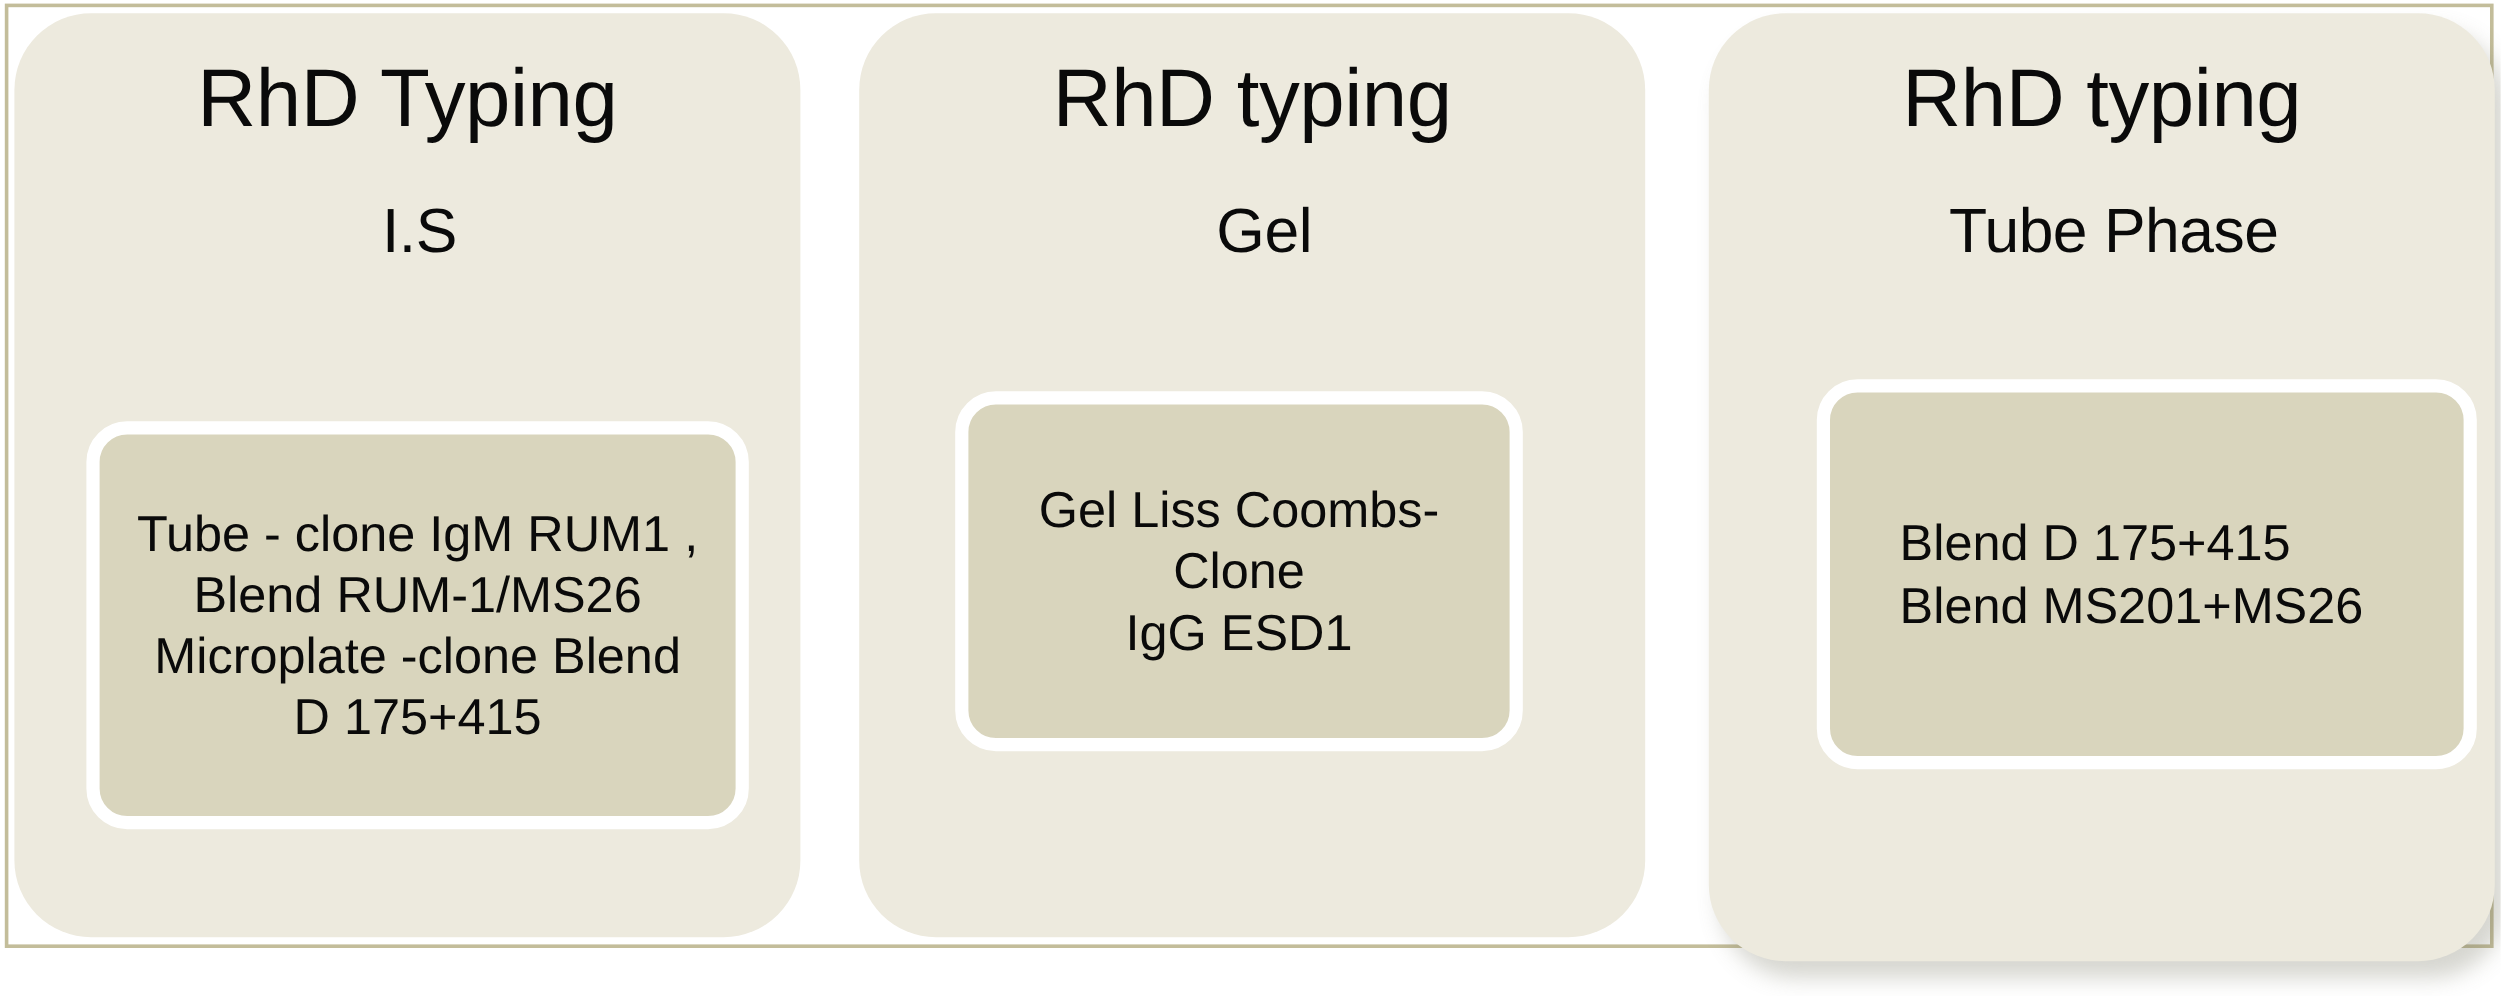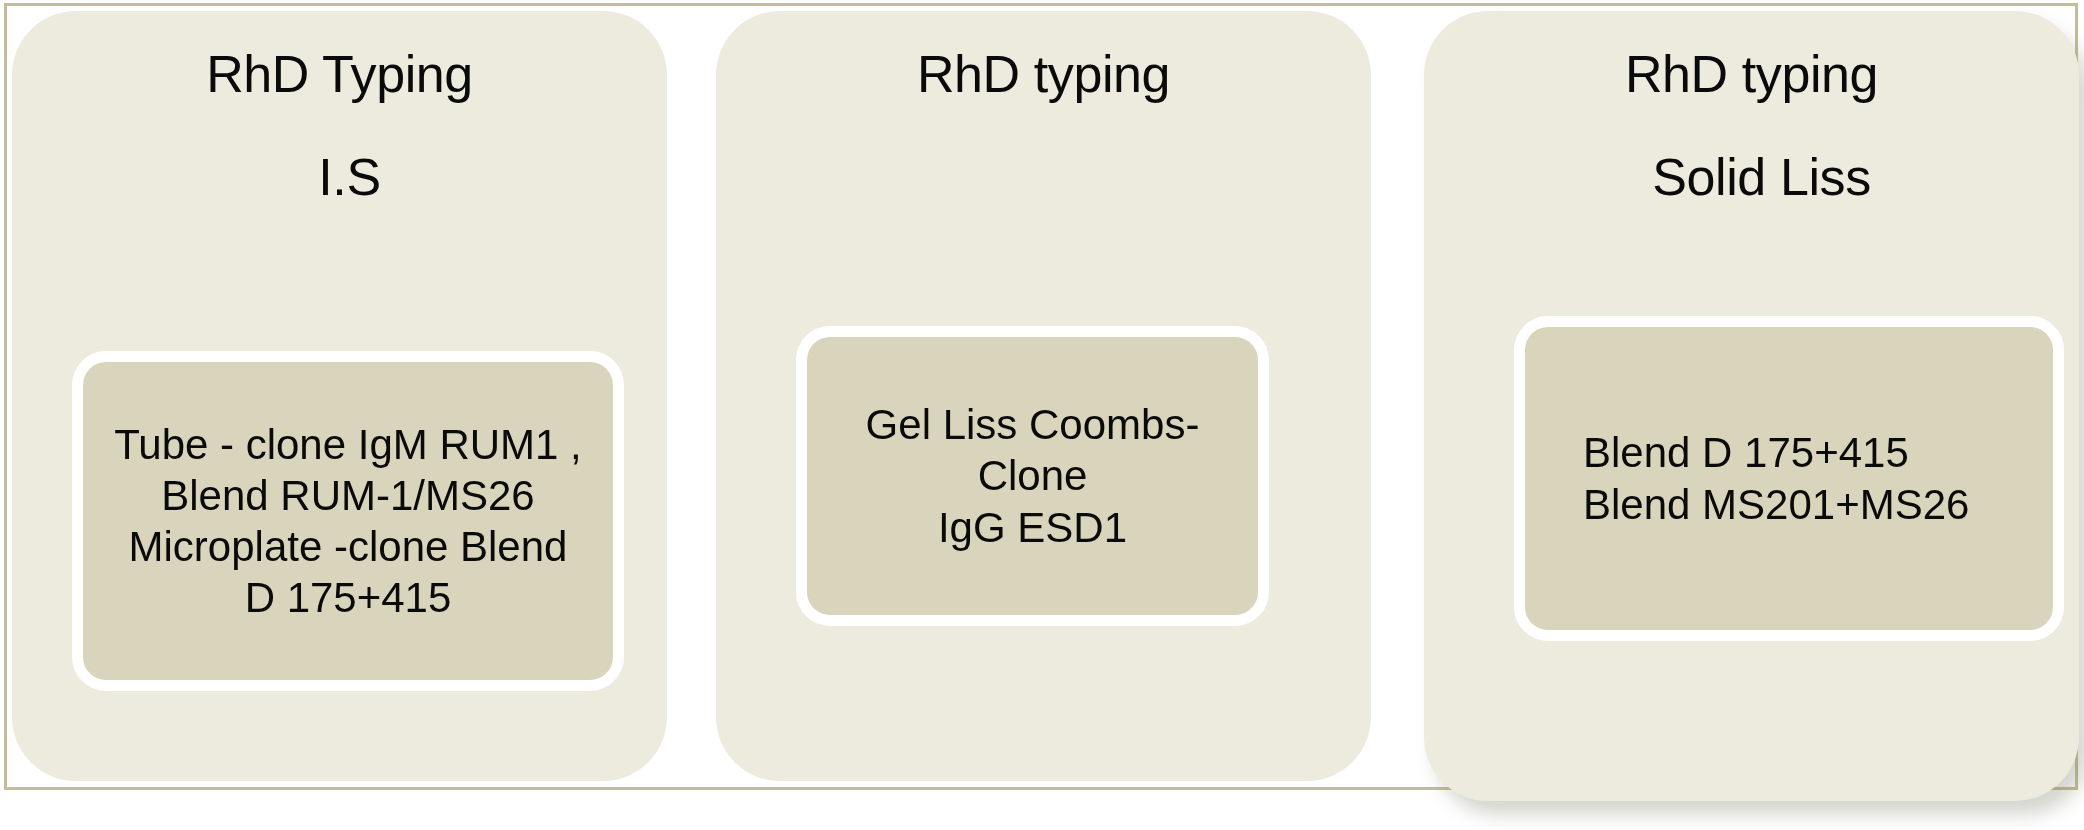--- a/index.html
+++ b/index.html
@@ -56,21 +56,21 @@
   .panel-3 {
     left: 1424px;
     top: 11px;
     width: 655px;
     height: 790px;
     box-shadow: 10px 14px 18px rgba(120,118,100,0.30);
   }
 
   .panel-title {
     text-align: center;
-    font-size: 52px;
+    font-size: 68px;
     line-height: 1.05;
     color: #0a0a0a;
     letter-spacing: -0.4px;
     margin: 0;
     padding-top: 36px;
     font-weight: normal;
   }
   .panel-subtitle {
     text-align: center;
     font-size: 52px;
@@ -139,28 +139,29 @@
     <div class="inner-box inner-box-1">
       <p class="inner-text align-center">Tube - clone IgM RUM1 ,
 Blend RUM-1/MS26
 Microplate -clone Blend
 D 175+415</p>
     </div>
   </div>
 
   <div class="panel panel-2">
     <div class="panel-title">RhD typing</div>
+    <div class="panel-subtitle">Gel</div>
     <div class="inner-box inner-box-2">
       <p class="inner-text align-center">Gel Liss Coombs-Clone
 IgG ESD1</p>
     </div>
   </div>
 
   <div class="panel panel-3">
     <div class="panel-title">RhD typing</div>
-    <div class="panel-subtitle">Solid Liss</div>
+    <div class="panel-subtitle">Tube Phase</div>
     <div class="inner-box inner-box-3">
       <p class="inner-text align-left">Blend  D 175+415
 Blend MS201+MS26</p>
     </div>
   </div>
 
 </div>
 
 </body></html>

